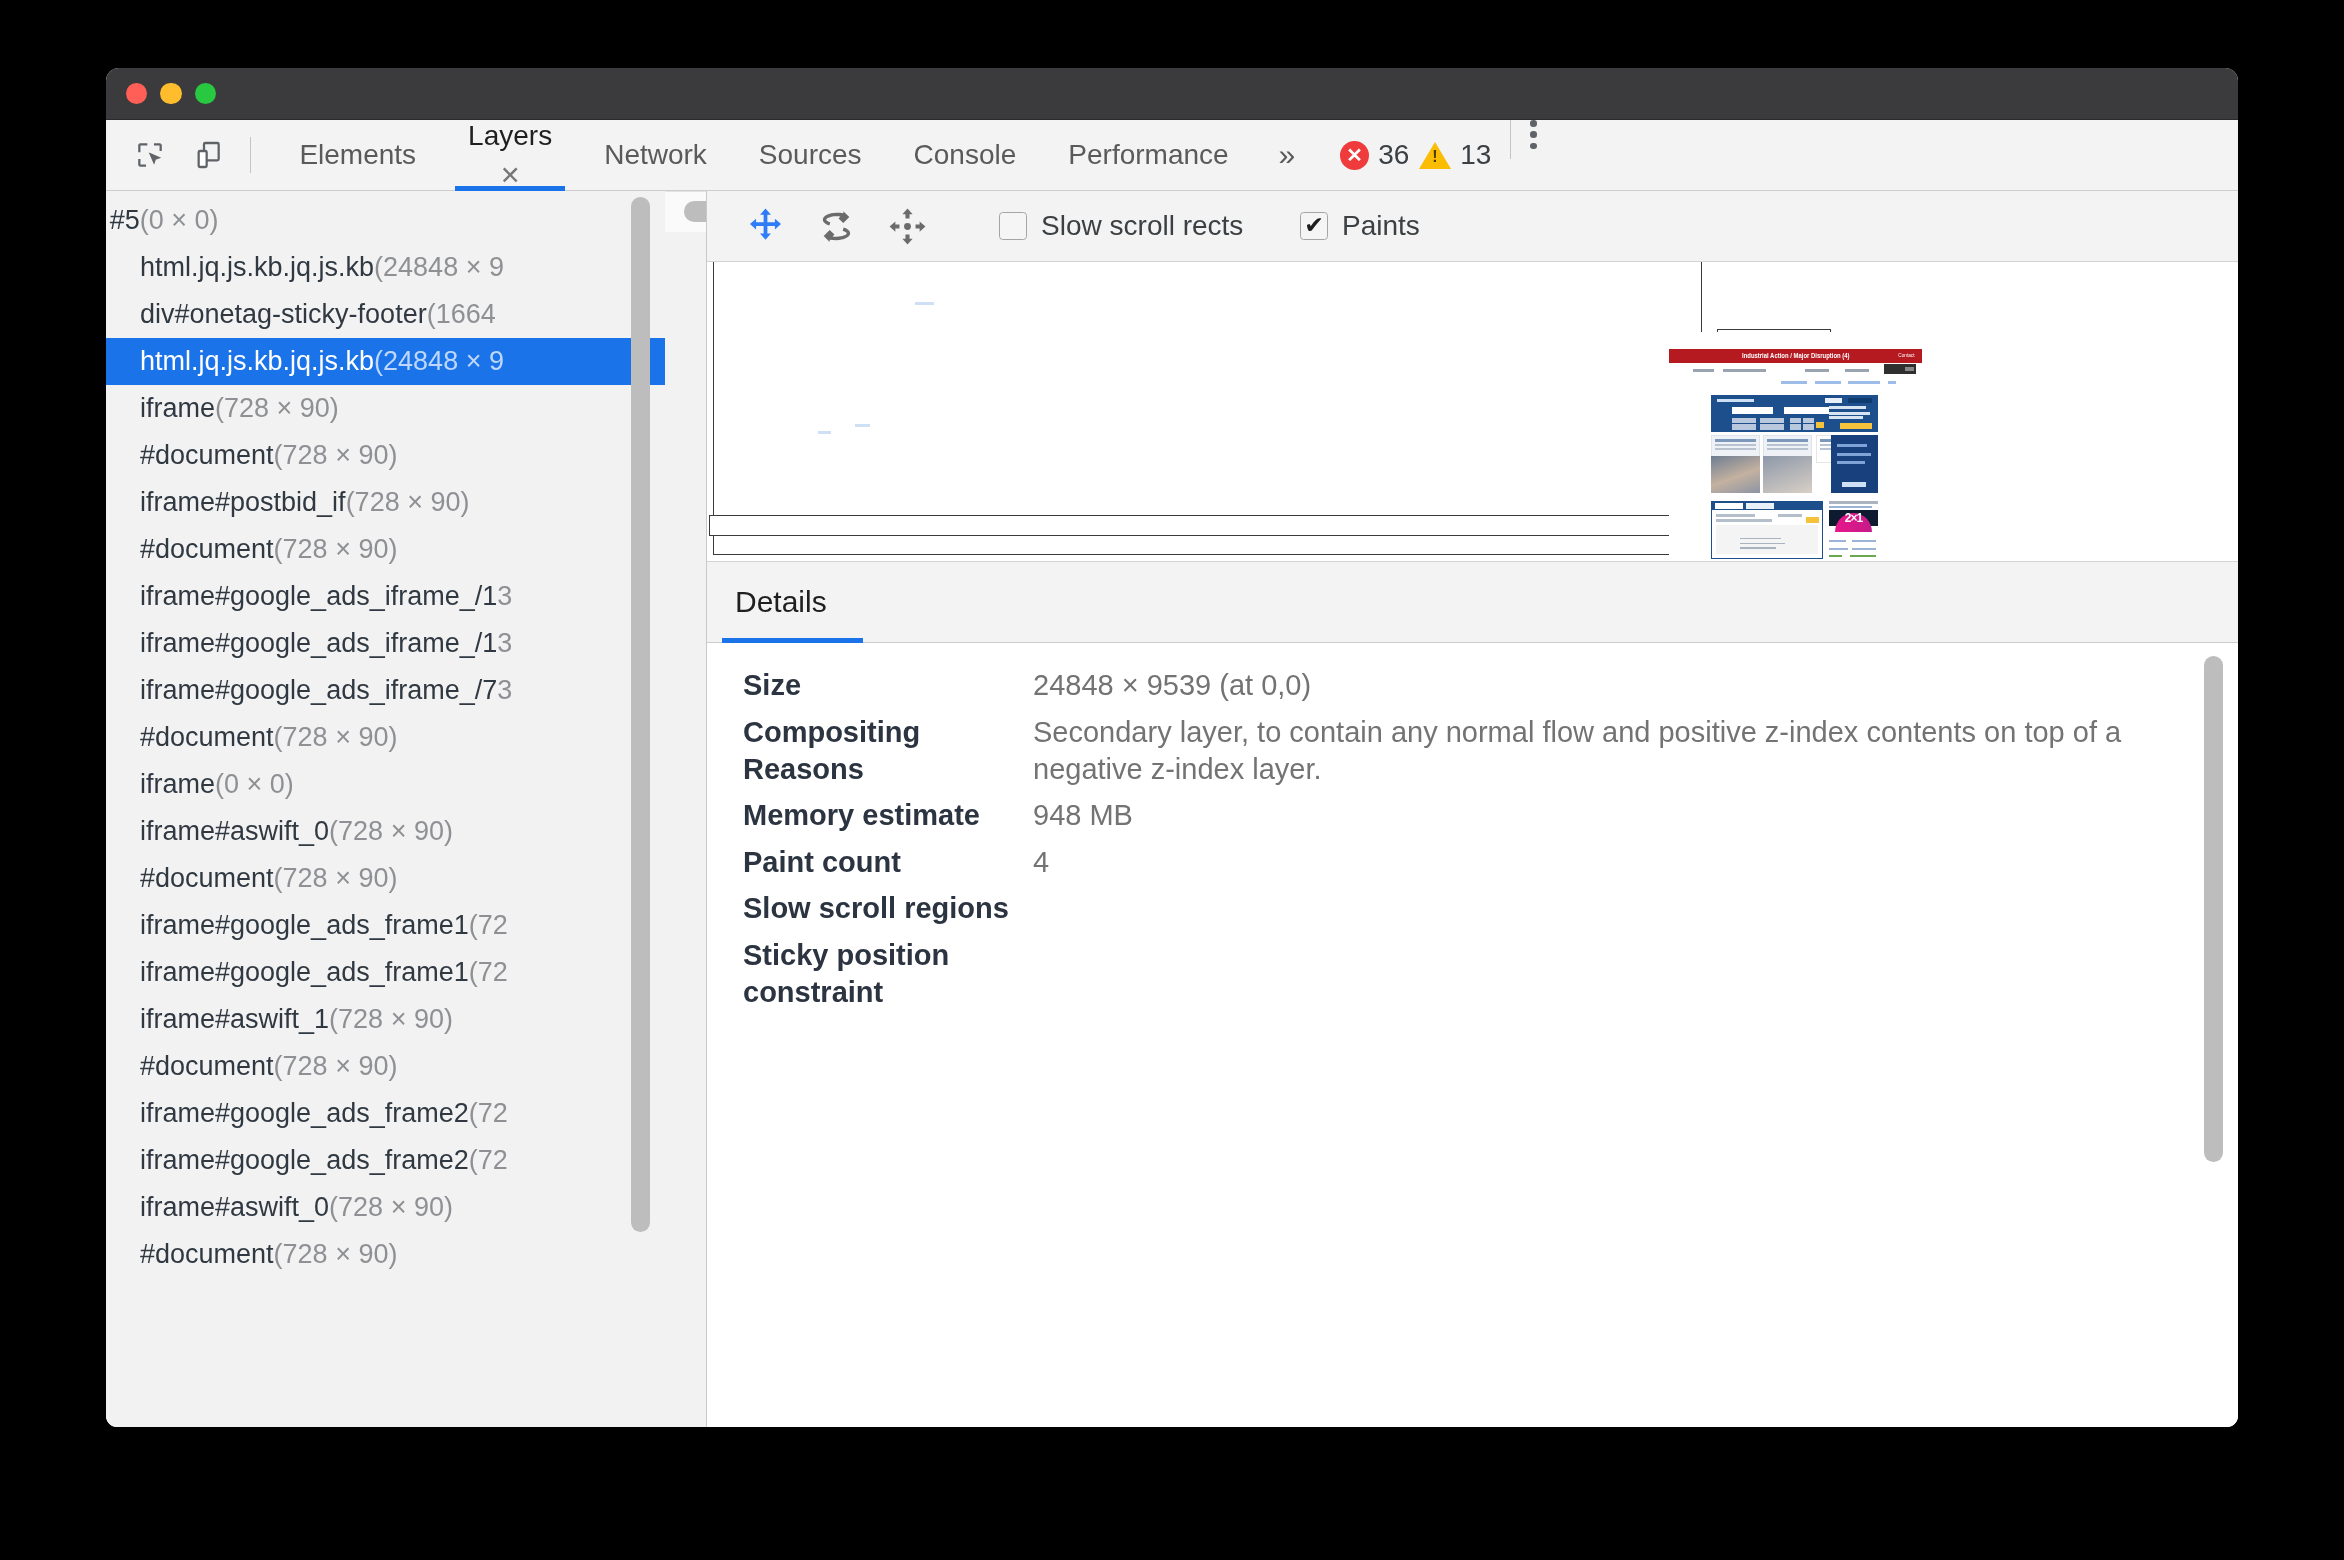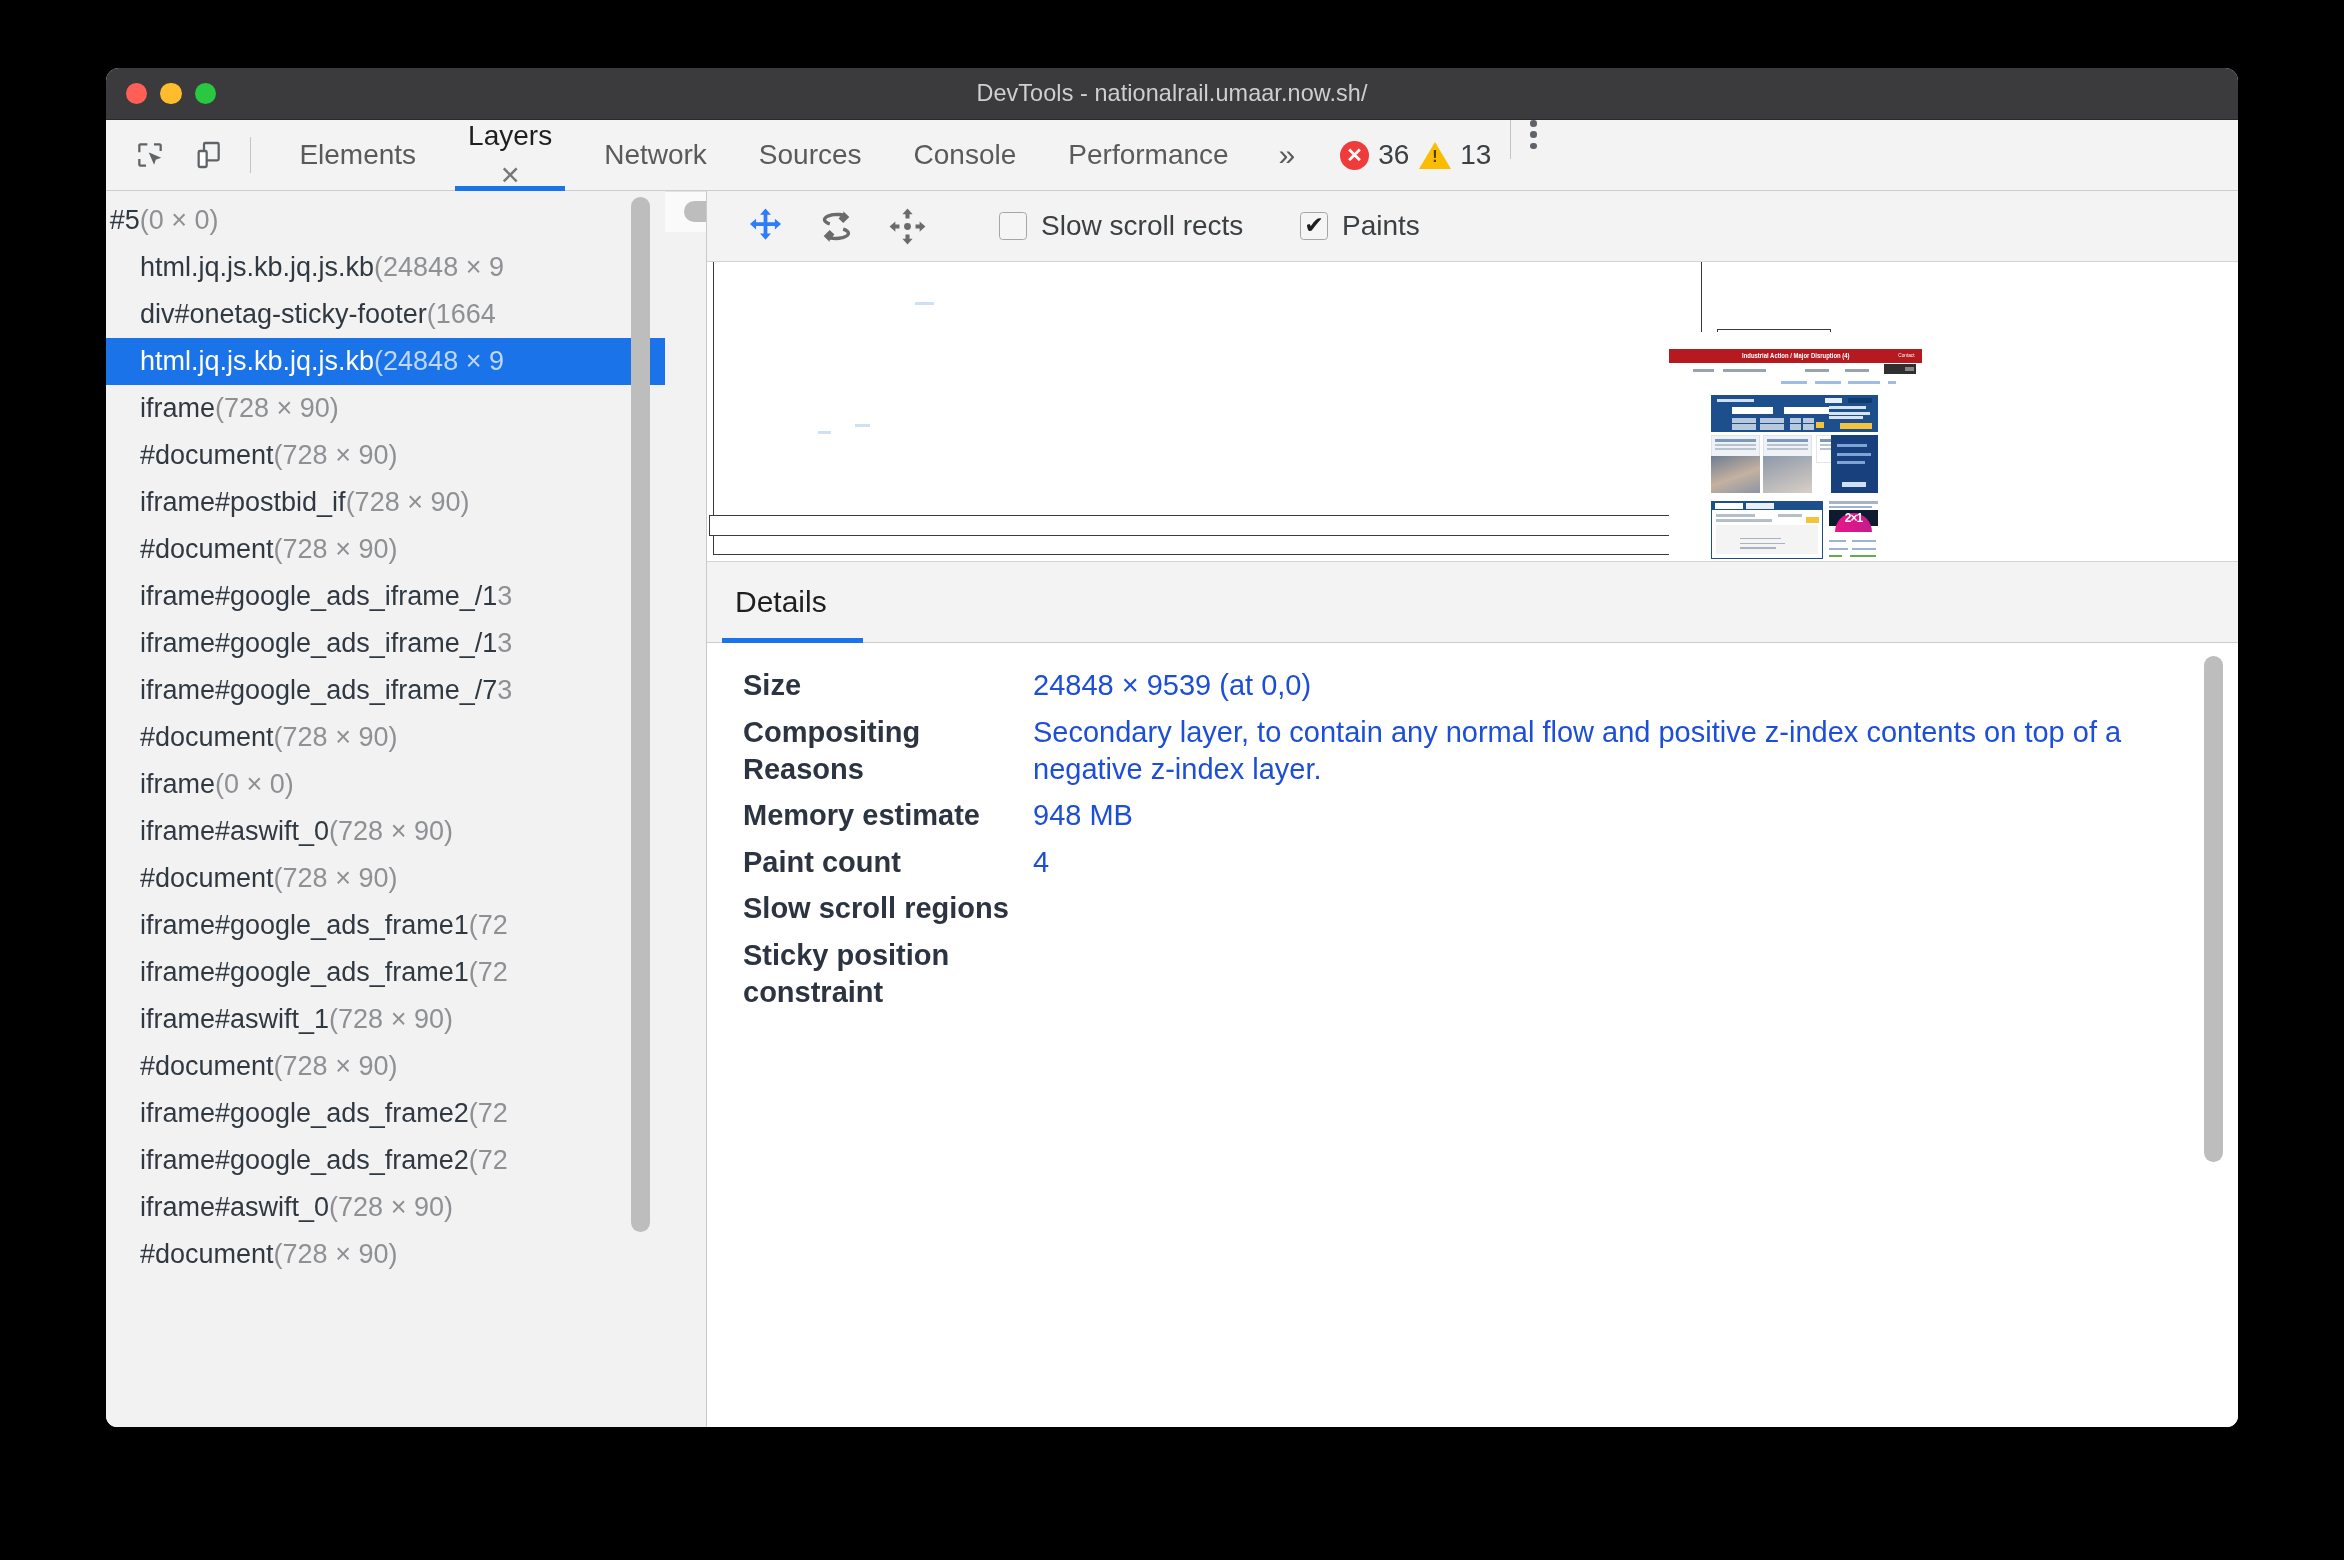--- a/index.html
+++ b/index.html
@@ -284,41 +284,40 @@
     flex: 1 1 auto; background: #fff;
     padding: 24px 0 0 0; position: relative; overflow: hidden;
   }
   .drow { display: flex; padding: 0 0 0 36px; margin-bottom: 9.4px; align-items: center; }
   .dkey {
     width: 290px; flex: 0 0 290px;
     font-size: 29px; font-weight: bold; color: #2b3440;
     line-height: 1.28;
   }
   .dval {
-    flex: 1 1 auto; font-size: 29px; color: #1d4ed8;
+    flex: 1 1 auto; font-size: 29px; color: #737373;
     line-height: 1.28; padding-right: 56px;
   }
   #details-vscroll {
     position: absolute; right: 15px; top: 13px;
     width: 19px; height: 506px;
     background: #bdbdbd; border-radius: 9.4px;
   }
 </style>
 </head>
 <body>
 
 <div id="window">
 
   <div id="titlebar">
     <div class="lights">
       <span class="light red"></span>
       <span class="light yellow"></span>
       <span class="light green"></span>
     </div>
-    <div id="title-text">DevTools - nationalrail.umaar.now.sh/</div>
   </div>
 
   <div id="tabbar">
     <div class="tool-btn">
       <svg width="32" height="32" viewBox="0 0 24 24" fill="none" stroke="#5f6368" stroke-width="1.7">
         <path d="M4 4h6M4 4v6M20 4h-5M20 4v5M4 20h5M4 20v-5"></path>
         <path d="M12 11l7 3-3 1-1 3-3-7z" fill="#5f6368" stroke="#5f6368" stroke-width="1"></path>
       </svg>
     </div>
     <div class="tool-btn">

